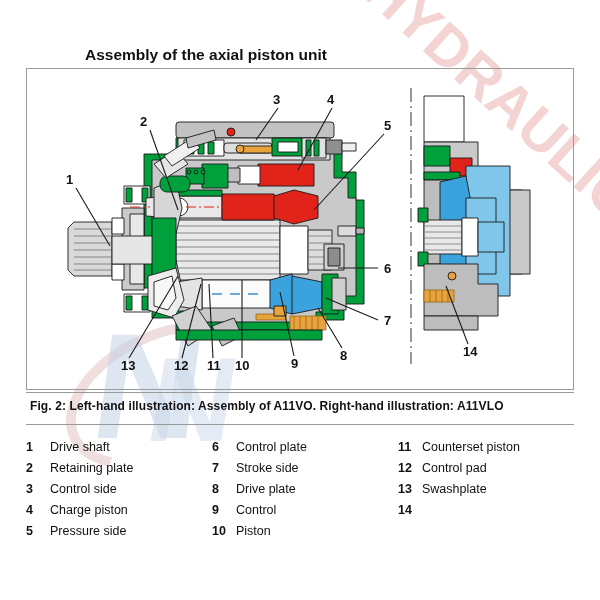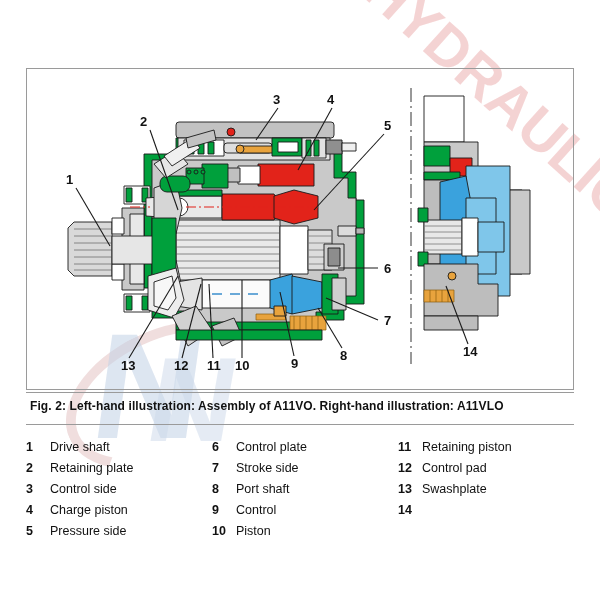--- a/index.html
+++ b/index.html
@@ -88,20 +88,21 @@
 
 <div class="page">
 
   <div class="wm-layer">
     <div class="wm-swoosh"></div>
     <div class="wm-n">N</div>
     <div class="wm-n2">N</div>
     <div class="wm-hyd">HYDRAULIC</div>
   </div>
 
+  <div class="title">Assembly of the axial piston unit</div>
 
   <div class="frame"></div>
 
   <svg class="figsvg" width="548" height="322" viewBox="0 0 548 322">
     <defs>
       <clipPath id="leftclip">
           <rect x="0" y="0" width="360" height="322"></rect>
         </clipPath>
     </defs>
 
@@ -365,36 +366,36 @@
       <div class="legrow">
         <span class="legnum">6</span>
         <span class="legtxt">Control plate</span>
       </div>
       <div class="legrow">
         <span class="legnum">7</span>
         <span class="legtxt">Stroke side</span>
       </div>
       <div class="legrow">
         <span class="legnum">8</span>
-        <span class="legtxt">Port shaft</span>
+        <span class="legtxt">Drive plate</span>
       </div>
       <div class="legrow">
         <span class="legnum">9</span>
         <span class="legtxt">Control</span>
       </div>
       <div class="legrow">
         <span class="legnum">10</span>
         <span class="legtxt">Piston</span>
       </div>
     </div>
 
     <div class="legcol">
       <div class="legrow">
         <span class="legnum w2">11</span>
-        <span class="legtxt">Retaining piston</span>
+        <span class="legtxt">Counterset piston</span>
       </div>
       <div class="legrow">
         <span class="legnum w2">12</span>
         <span class="legtxt">Control pad</span>
       </div>
       <div class="legrow">
         <span class="legnum w2">13</span>
         <span class="legtxt">Swashplate</span>
       </div>
       <div class="legrow">

